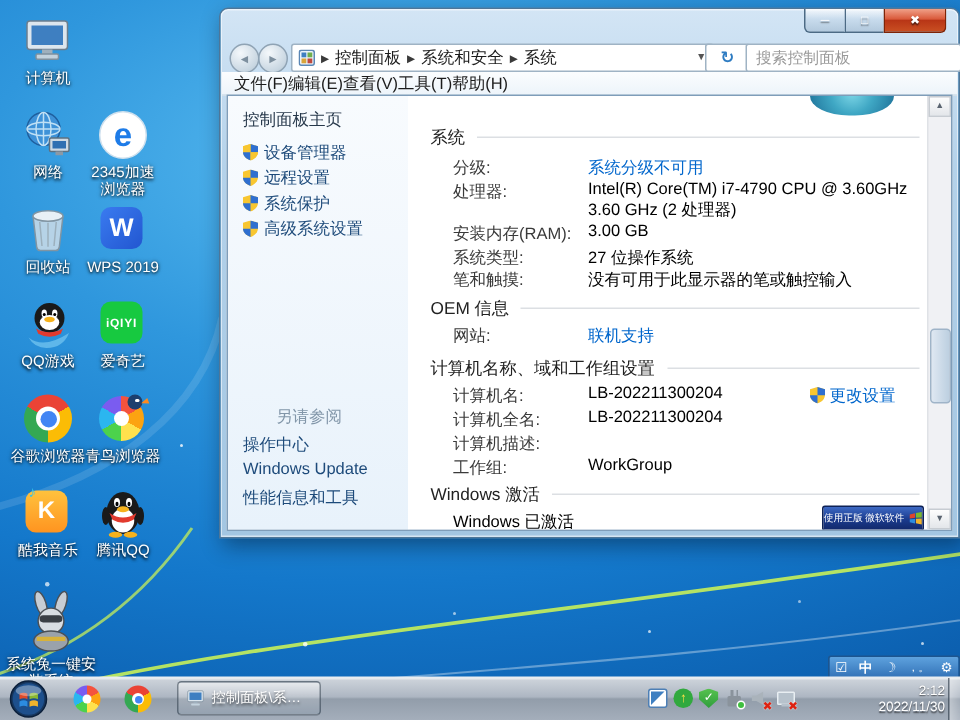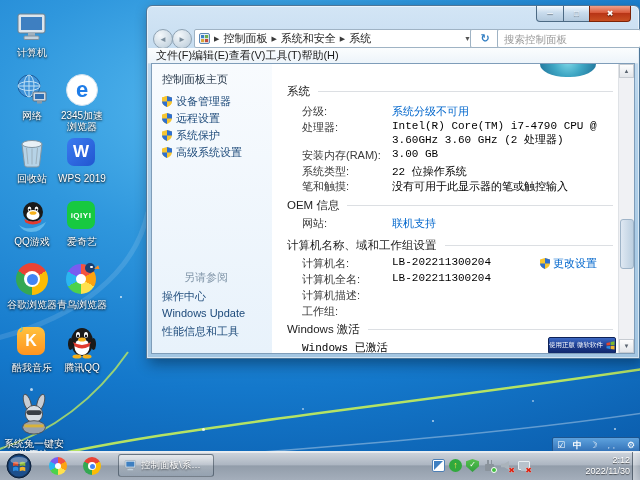--- a/index.html
+++ b/index.html
@@ -58,21 +58,21 @@
   .side-item{position:absolute;left:10px;font-size:11px;color:#1d4a7a;cursor:pointer;white-space:nowrap;}
   .side-home{color:#26374a;}
   .task-item{display:flex;align-items:center;gap:4px;}
   .see-hdr{position:absolute;left:10px;font-size:11px;color:#8296a9;margin-left:22px;}
 
   .main{position:absolute;left:120px;top:0;width:349px;height:100%;background:#fff;}
   .sec-h{position:absolute;left:15px;right:8px;display:flex;align-items:center;font-size:11.5px;color:#222;}
   .sec-h .rule{flex:1;height:1px;background:#dcdfe3;margin-left:8px;}
   .row{position:absolute;left:30px;display:flex;font-size:11px;}
   .lbl{width:90px;color:#3a3a3a;flex:none;}
-  .val{width:218px;color:#000;font-family:Liberation Mono, monospace;}
+  .val{width:218px;color:#000;}
   .link{color:#0066cc;cursor:pointer;text-decoration:none;}
   .sphere{position:absolute;left:268px;top:0;width:56px;height:13px;
     border-radius:0 0 28px 28px / 0 0 14px 14px;
     background:radial-gradient(circle at 50% -20%, #7fd8e8 0%, #3fa7c4 45%, #1c6e96 100%);}
   .badge{position:absolute;left:276px;top:273px;width:66px;height:15px;border-radius:2px;cursor:pointer;
     background:linear-gradient(180deg,#3d69c4,#1b3b8e 55%,#12296c);border:1px solid #0e2257;
     display:flex;align-items:center;justify-content:center;gap:3px;color:#fff;font-size:6.5px;}
 
   .vscroll{position:absolute;right:0;top:0;width:15px;height:100%;background:#f0f1f4;border-left:1px solid #dfe2e6;}
   .sbtn{position:absolute;left:0;width:15px;height:14px;background:linear-gradient(#fdfdfd,#e3e6ea);
@@ -390,21 +390,21 @@
         <div class="row" style="top:56px">
           <span class="lbl">处理器:</span>
           <span class="val">Intel(R) Core(TM) i7-4790 CPU @ 3.60GHz  3.60 GHz  (2 处理器)</span>
         </div>
         <div class="row" style="top:84px">
           <span class="lbl">安装内存(RAM):</span>
           <span class="val">3.00 GB</span>
         </div>
         <div class="row" style="top:100px">
           <span class="lbl">系统类型:</span>
-          <span class="val">22 位操作系统</span>
+          <span class="val">27 位操作系统</span>
         </div>
         <div class="row" style="top:115px">
           <span class="lbl">笔和触摸:</span>
           <span class="val">没有可用于此显示器的笔或触控输入</span>
         </div>
 
         <div class="sec-h" style="top:134px">
           <span>OEM 信息</span>
             <span class="rule"></span>
         </div>
@@ -432,20 +432,21 @@
         <div class="row" style="top:208px">
           <span class="lbl">计算机全名:</span>
           <span class="val">LB-202211300204</span>
         </div>
         <div class="row" style="top:224px">
           <span class="lbl">计算机描述:</span>
           <span class="val"></span>
         </div>
         <div class="row" style="top:240px">
           <span class="lbl">工作组:</span>
+          <span class="val">WorkGroup</span>
         </div>
 
         <div class="sec-h" style="top:258px">
           <span>Windows 激活</span>
             <span class="rule"></span>
         </div>
         <div class="row" style="top:276px">
           <span class="val" style="width:240px">Windows 已激活</span>
         </div>
         <div class="badge">

